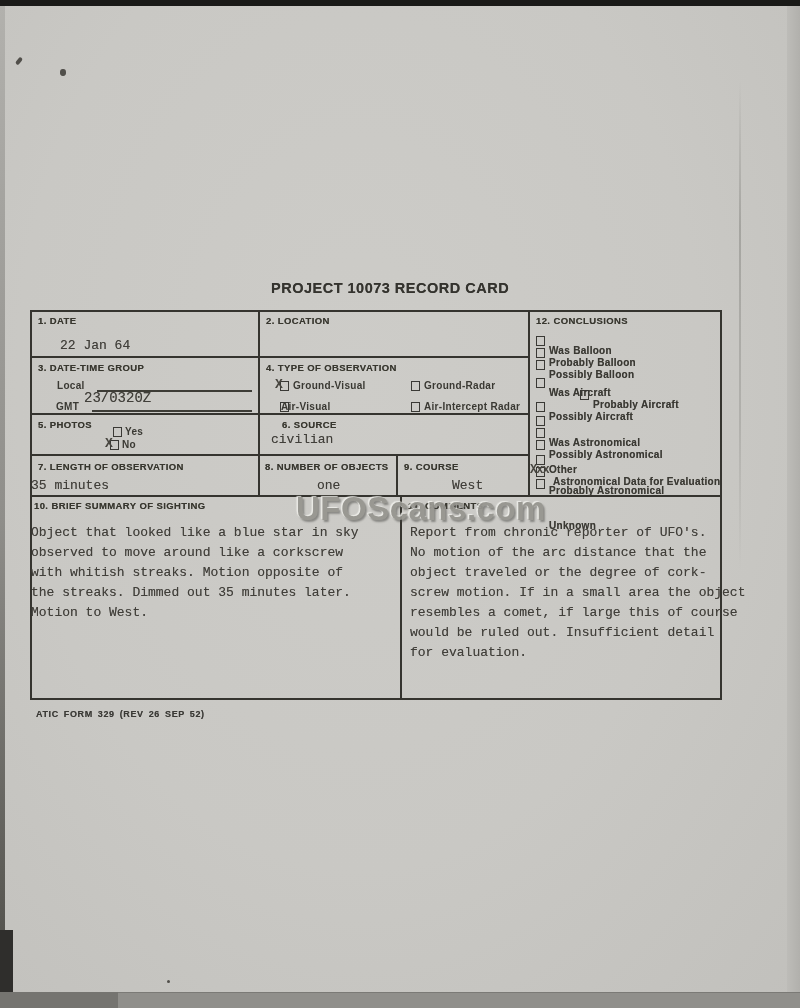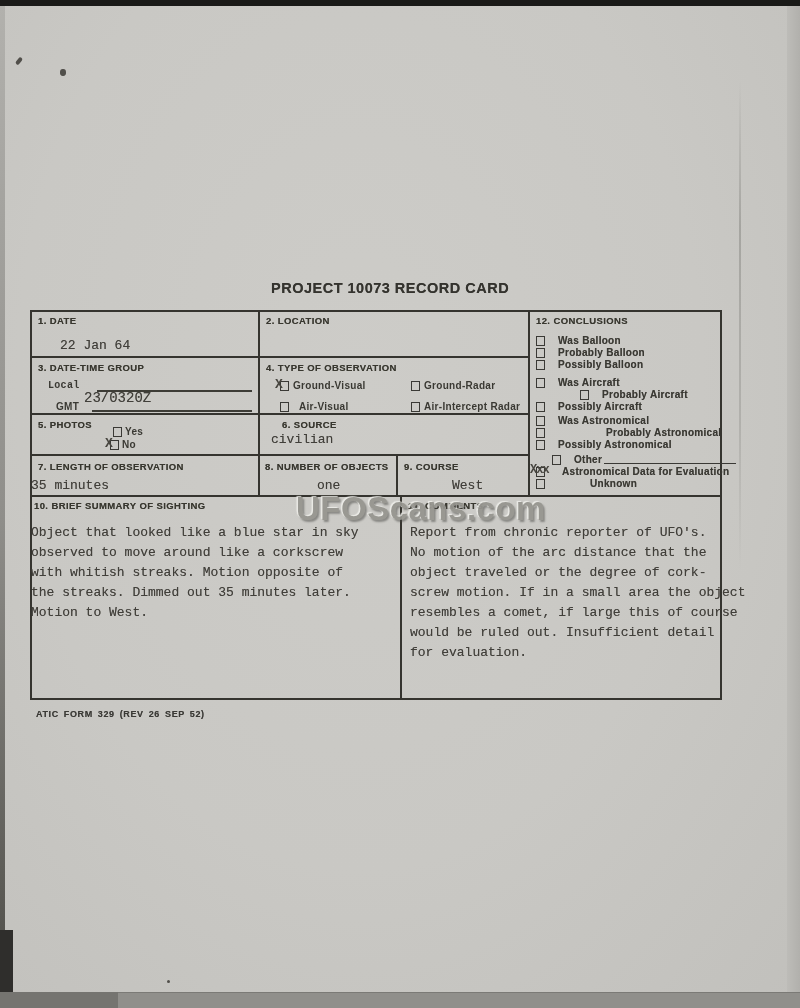--- a/index.html
+++ b/index.html
@@ -44,21 +44,21 @@
   .tborder{position:absolute;left:30px;top:310px;width:692px;height:390px;border:2px solid #35342f;box-sizing:border-box;z-index:2;}
   .hline{position:absolute;height:2px;background:#35342f;z-index:2;}
   .vline{position:absolute;width:2px;background:#35342f;z-index:2;}
 
   
   .cb{position:absolute;width:7px;height:8px;border:1.6px solid #3a3935;z-index:3;}
   .cb .mark{position:absolute;left:-6px;top:-5px;font-family:"Liberation Mono",monospace;font-size:13px;font-weight:700;color:#47453f;letter-spacing:-1px;white-space:nowrap;}
   .opt{position:absolute;font-size:10px;font-weight:700;letter-spacing:.3px;color:#3a3933;white-space:nowrap;z-index:3;}
 
   
-  .citem{position:absolute;left:536px;display:flex;align-items:flex-start;z-index:3;}
+  .citem{position:absolute;left:536px;display:flex;align-items:flex-start;z-index:3;flex-direction:column;}
   .citem .ccb{position:relative;flex:0 0 auto;width:7px;height:8px;border:1.6px solid #3a3935;margin-top:0;}
   .citem .ccb .mark{position:absolute;left:-7px;top:-5px;font-family:"Liberation Mono",monospace;font-size:12px;font-weight:700;color:#47453f;letter-spacing:-1px;white-space:nowrap;}
   .citem .clabel{margin-left:13px;font-size:10px;font-weight:700;letter-spacing:.3px;line-height:10px;color:#3a3933;white-space:nowrap;text-shadow:0 0 .5px rgba(58,57,51,.6);}
   .citem.ins .clabel{margin-left:17px;}
   .citem.other{width:184px;}
   .citem .c-underline{flex:1 1 auto;height:8px;border-bottom:1.6px solid #3a3935;margin-left:2px;}
 
   .formnum{position:absolute;left:36px;top:709px;font-size:9px;font-weight:700;letter-spacing:.6px;word-spacing:2px;color:#3b3a36;text-shadow:0 0 .5px rgba(59,58,54,.6);z-index:3;}
 
   .watermark{
@@ -95,40 +95,40 @@
   <div class="vline" style="left:528px;top:310px;height:187px;"></div>
   <div class="vline" style="left:396px;top:454px;height:43px;"></div>
   <div class="vline" style="left:400px;top:495px;height:205px;"></div>
 
   <div class="lab" style="left:38px;top:315px;">1. DATE</div>
   <div class="typed" style="left:32px;top:336px;padding-left:28px;">22 Jan 64</div>
 
   <div class="lab" style="left:266px;top:315px;">2. LOCATION</div>
 
   <div class="lab" style="left:38px;top:362px;">3. DATE-TIME GROUP</div>
-  <div class="sublab" style="left:48px;top:380px;font-family:Liberation Mono, monospace;">Local</div>
+  <div class="sublab" style="left:57px;top:380px;">Local</div>
   <div class="fline" style="left:97px;top:390px;width:155px;"></div>
   <div class="typed" style="left:100px;top:372px;"></div>
   <div class="sublab" style="left:56px;top:401px;">GMT</div>
   <div class="typed big" style="left:84px;top:390px;line-height:16px;">23/0320Z</div>
   <div class="fline" style="left:92px;top:410px;width:160px;"></div>
 
   <div class="lab" style="left:266px;top:362px;">4. TYPE OF OBSERVATION</div>
   <span class="cb" style="left:280px;top:381px;">
       <span class="mark">X</span>
     </span>
   <div class="opt" style="left:293px;top:380px;">Ground-Visual</div>
   <span class="cb" style="left:411px;top:381px;">
       <span class="mark"></span>
     </span>
   <div class="opt" style="left:424px;top:380px;">Ground-Radar</div>
   <span class="cb" style="left:280px;top:402px;">
       <span class="mark"></span>
     </span>
-  <div class="opt" style="left:299px;top:401px;">Air-Visual</div>
+  <div class="opt" style="left:281px;top:401px;">Air-Visual</div>
   <span class="cb" style="left:411px;top:402px;">
       <span class="mark"></span>
     </span>
   <div class="opt" style="left:424px;top:401px;">Air-Intercept Radar</div>
 
   <div class="lab" style="left:38px;top:419px;">5. PHOTOS</div>
   <span class="cb" style="left:113px;top:427px;">
       <span class="mark"></span>
     </span>
   <div class="opt" style="left:125px;top:426px;">Yes</div>
@@ -196,40 +196,40 @@
       </span>
       <span class="clabel">Probably Aircraft</span>
     </div>
   <div class="citem" style="top:402px;">
       <span class="ccb">
         <span class="mark"></span>
       </span>
       <span class="clabel">Possibly Aircraft</span>
     </div>
 
-  <div class="citem" style="top:416px;">
+  <div class="citem" style="top:416px;gap:12px;">
       <span class="ccb">
         <span class="mark"></span>
       </span>
       <span class="clabel">Was Astronomical</span>
     </div>
   <div class="citem" style="top:428px;gap:48px;">
       <span class="ccb">
         <span class="mark"></span>
       </span>
       <span class="clabel">Probably Astronomical</span>
     </div>
   <div class="citem" style="top:440px;">
       <span class="ccb">
         <span class="mark"></span>
       </span>
       <span class="clabel">Possibly Astronomical</span>
     </div>
 
-  <div class="citem other" style="top:455px;margin-left:16px;">
+  <div class="citem other" style="top:455px;">
       <span class="ccb">
         <span class="mark"></span>
       </span>
       <span class="clabel">Other</span>
       <span class="c-underline"></span>
     </div>
   <div class="citem ins" style="top:467px;">
       <span class="ccb">
         <span class="mark">Xxx</span>
       </span>

